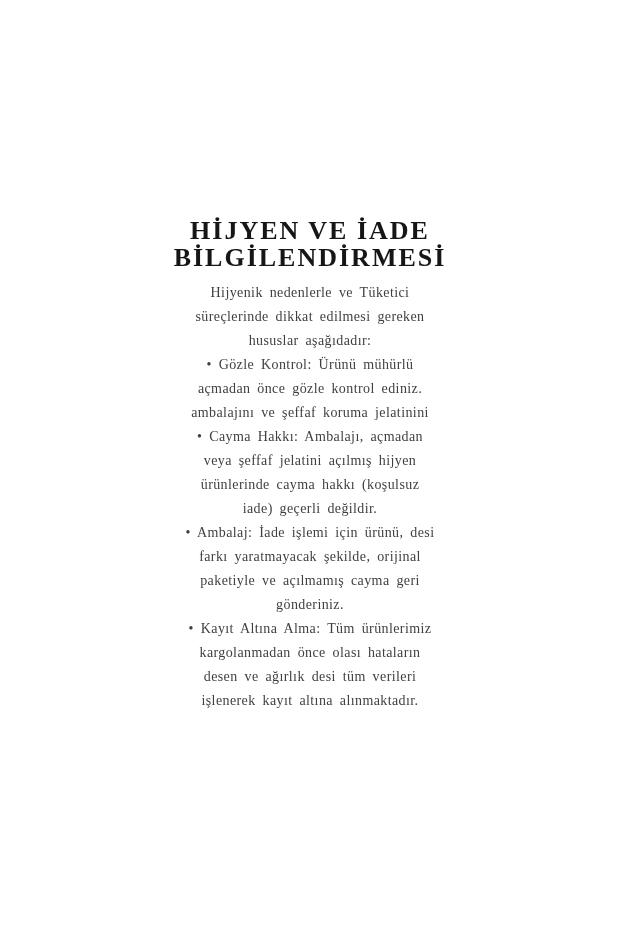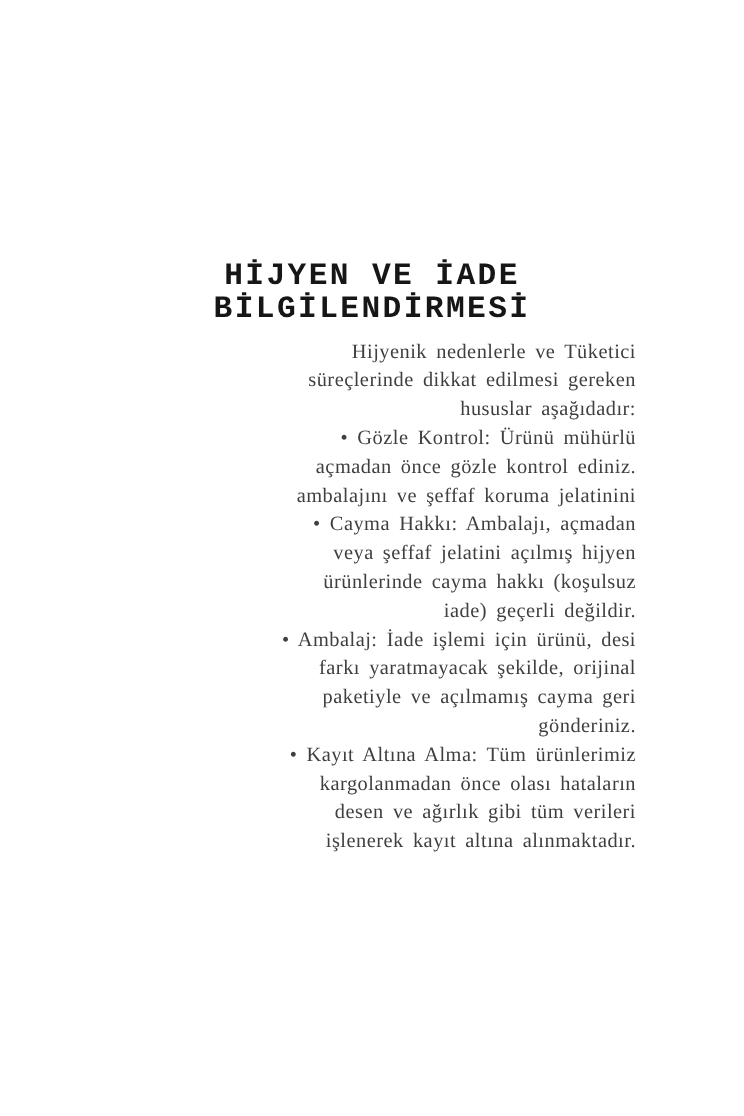--- a/index.html
+++ b/index.html
@@ -15,39 +15,38 @@
     align-items: center;
     justify-content: center;
     overflow: hidden;
   }
   .content {
     width: 440px;
     text-align: center;
   }
   .title {
     margin: 0 0 10px 0;
-    font-family: Liberation Mono, monospace;
+    font-family: Liberation Serif, serif;
     font-weight: 700;
     font-size: 26px;
     line-height: 27px;
     letter-spacing: 2px;
     color: #161616;
   }
   .title-line {
     display: block;
     white-space: nowrap;
   }
   .body-text {
     font-family: "Liberation Serif", "DejaVu Serif", serif;
-    font-size: 17px;
+    font-size: 14px;
     line-height: 24px;
     letter-spacing: 0.4px;
     word-spacing: 3px;
     color: #3f3f3f;
-    text-align: right;
   }
   .section {
     margin: 0;
   }
   .line {
     white-space: nowrap;
   }
 </style>
 </head>
 <body>
@@ -84,19 +83,19 @@
           <div class="line">• Ambalaj: İade işlemi için ürünü, desi</div>
           <div class="line">farkı yaratmayacak şekilde, orijinal</div>
           <div class="line">paketiyle ve açılmamış cayma geri</div>
           <div class="line">gönderiniz.</div>
         </div>
 
 
       <div class="section">
           <div class="line">• Kayıt Altına Alma: Tüm ürünlerimiz</div>
           <div class="line">kargolanmadan önce olası hataların</div>
-          <div class="line">desen ve ağırlık gibi tüm verileri</div>
+          <div class="line">desen ve ağırlık desi tüm verileri</div>
           <div class="line">işlenerek kayıt altına alınmaktadır.</div>
         </div>
     </div>
 
   </div>
 </div>
 
 </body></html>

